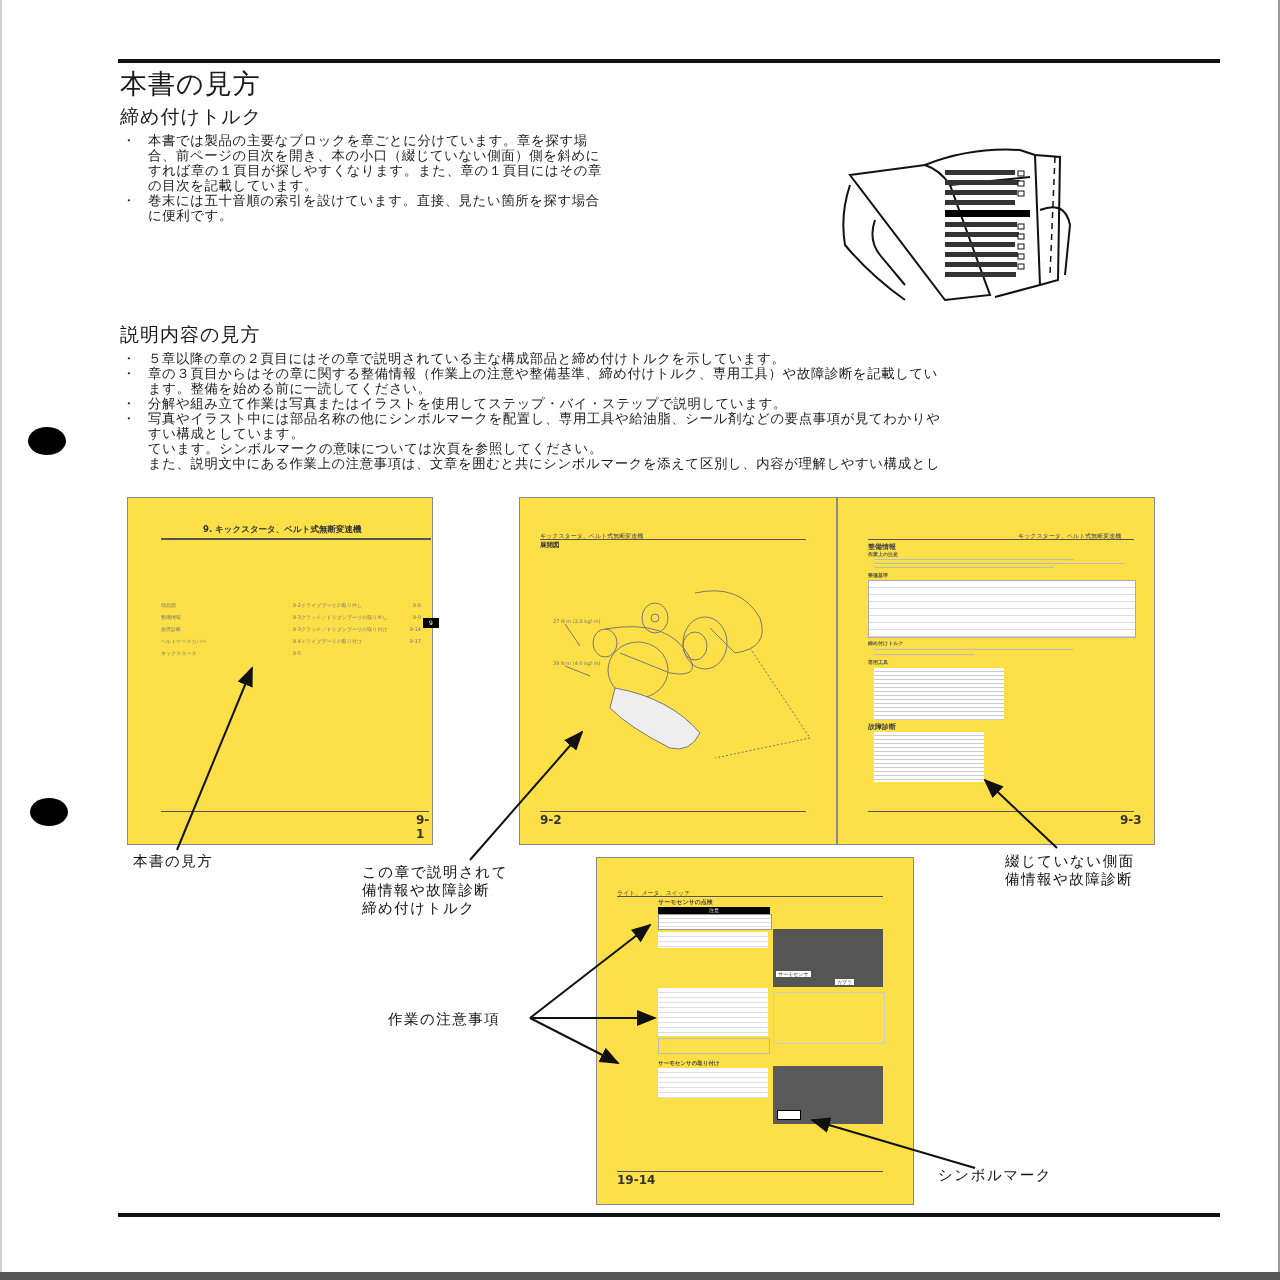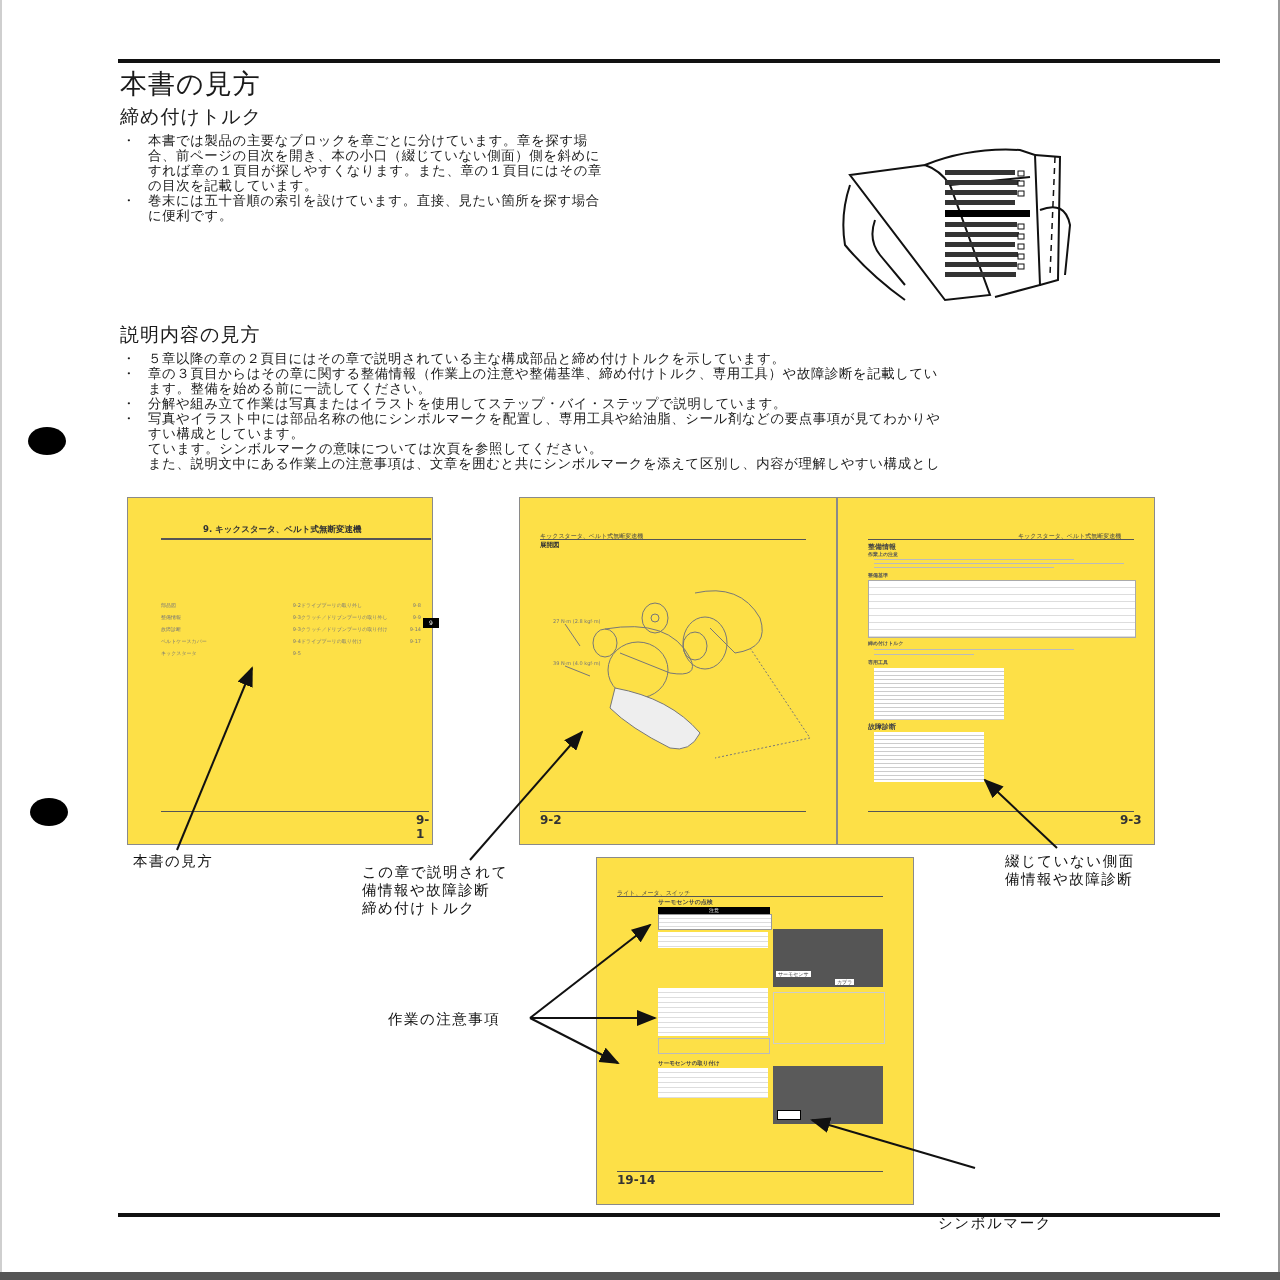--- a/index.html
+++ b/index.html
@@ -234,21 +234,21 @@
 <div class="abs callout" style="left:362px;top:863px;">
   <div>この章で説明されて</div>
   <div>備情報や故障診断</div>
   <div>締め付けトルク</div>
 </div>
 <div class="abs callout" style="left:1005px;top:852px;">
   <div>綴じていない側面</div>
   <div>備情報や故障診断</div>
 </div>
 <div class="abs callout" style="left:388px;top:1010px;">作業の注意事項</div>
-<div class="abs callout" style="left:938px;top:1166px;margin-top:48px;">シンボルマーク</div>
+<div class="abs callout" style="left:938px;top:1166px;">シンボルマーク</div>
 
 <svg style="left:0;top:0;" width="1280" height="1280">
   <defs>
     <marker id="ah" markerWidth="10" markerHeight="8" refX="9" refY="4" orient="auto">
       <path d="M0 0 L10 4 L0 8 Z" fill="#111"></path>
     </marker>
   </defs>
   <g stroke="#111" stroke-width="2" fill="none" marker-end="url(#ah)">
     <line x1="177" y1="850" x2="252" y2="668"></line>
     <line x1="470" y1="860" x2="582" y2="732"></line>

